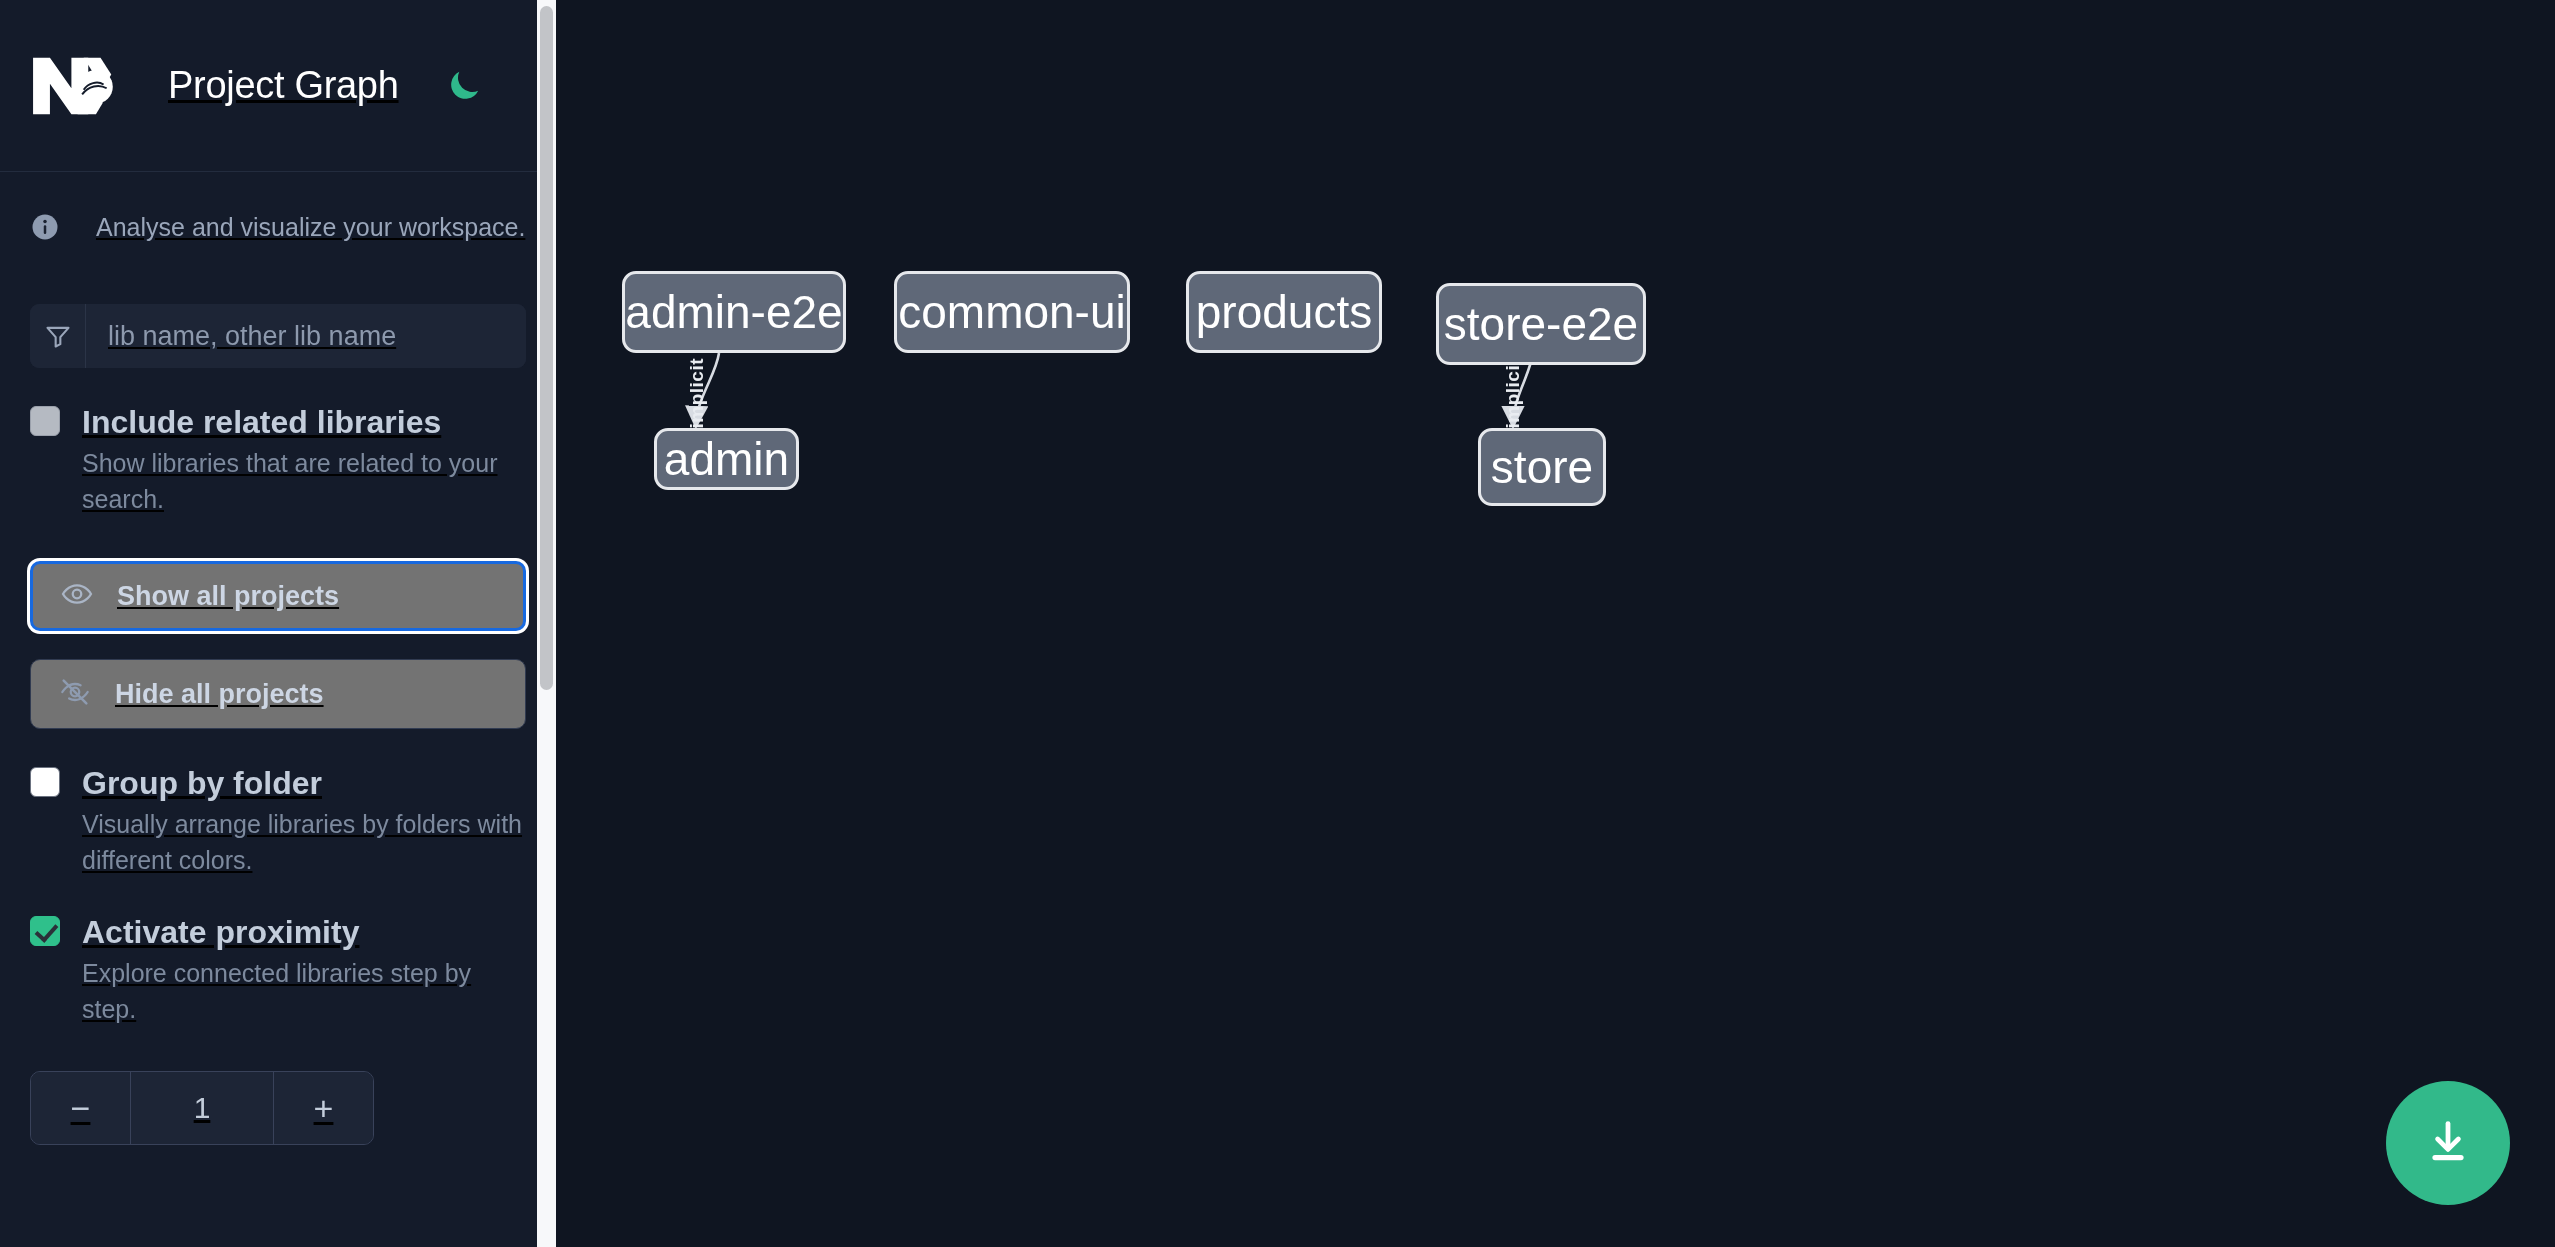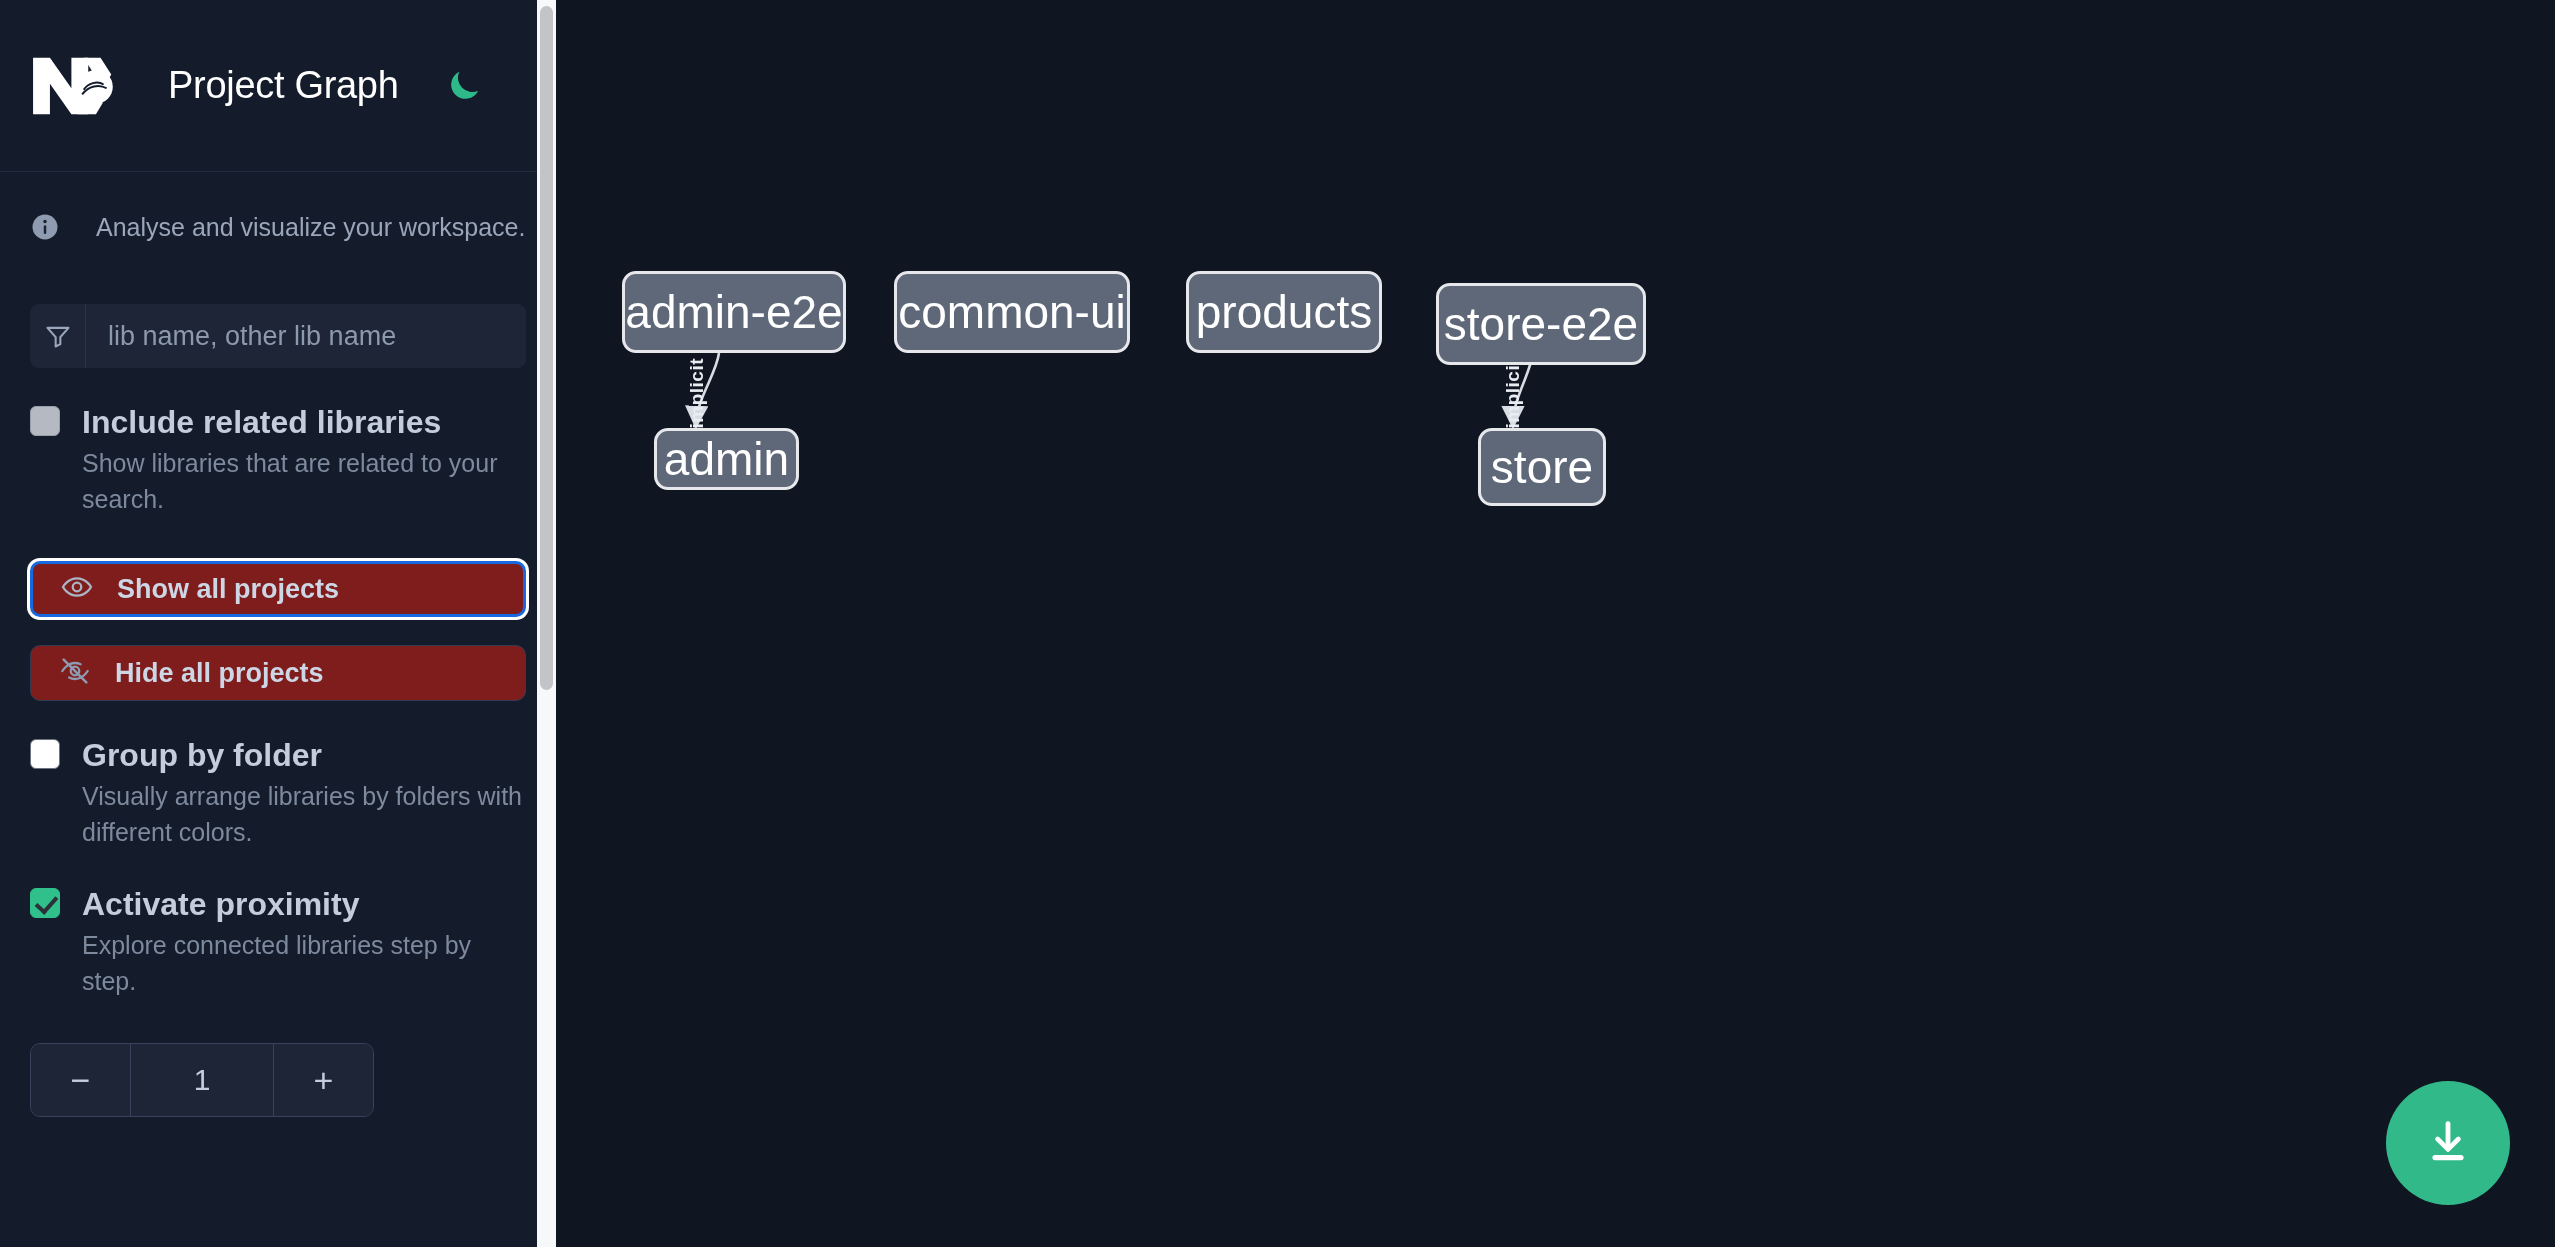--- a/index.html
+++ b/index.html
@@ -11,20 +11,21 @@
   }
   .app { position:relative; width:2555px; height:1247px; display:flex; }
 
   
   .sidebar {
     width:556px; height:1247px;
     background:#141b2a;
     position:relative;
     flex:0 0 556px;
     overflow:hidden;
+    text-decoration:underline;
   }
   .sidebar-header {
     height:172px;
     display:flex; align-items:center;
     padding-left:30px;
     border-bottom:1px solid #232c3e;
     gap:0;
   }
   .nx-logo { width:92px; height:66px; flex:0 0 92px; }
   .app-title {
@@ -86,22 +87,22 @@
     color:#c3cddb; font-size:32px; font-weight:700;
     line-height:1.25; display:block;
   }
   .opt-desc {
     color:#7d8a9e; font-size:25px; line-height:1.42;
     display:block; margin-top:4px;
   }
 
   .btn-stack { margin-top:44px; }
   .big-btn {
-    height:56px; width:100%;
-    background:#7f1d1d; border:1px solid #313b51;
+    height:70px; width:100%;
+    background:#737373; border:1px solid #313b51;
     border-radius:10px;
     display:flex; align-items:center;
     padding-left:28px; gap:24px;
     cursor:pointer;
   }
   .big-btn.focused {
     border:3px solid #1769e0;
     box-shadow:0 0 0 3px #ffffff;
   }
   .big-btn-label { color:#cdd6e4; font-size:27px; font-weight:700; }

